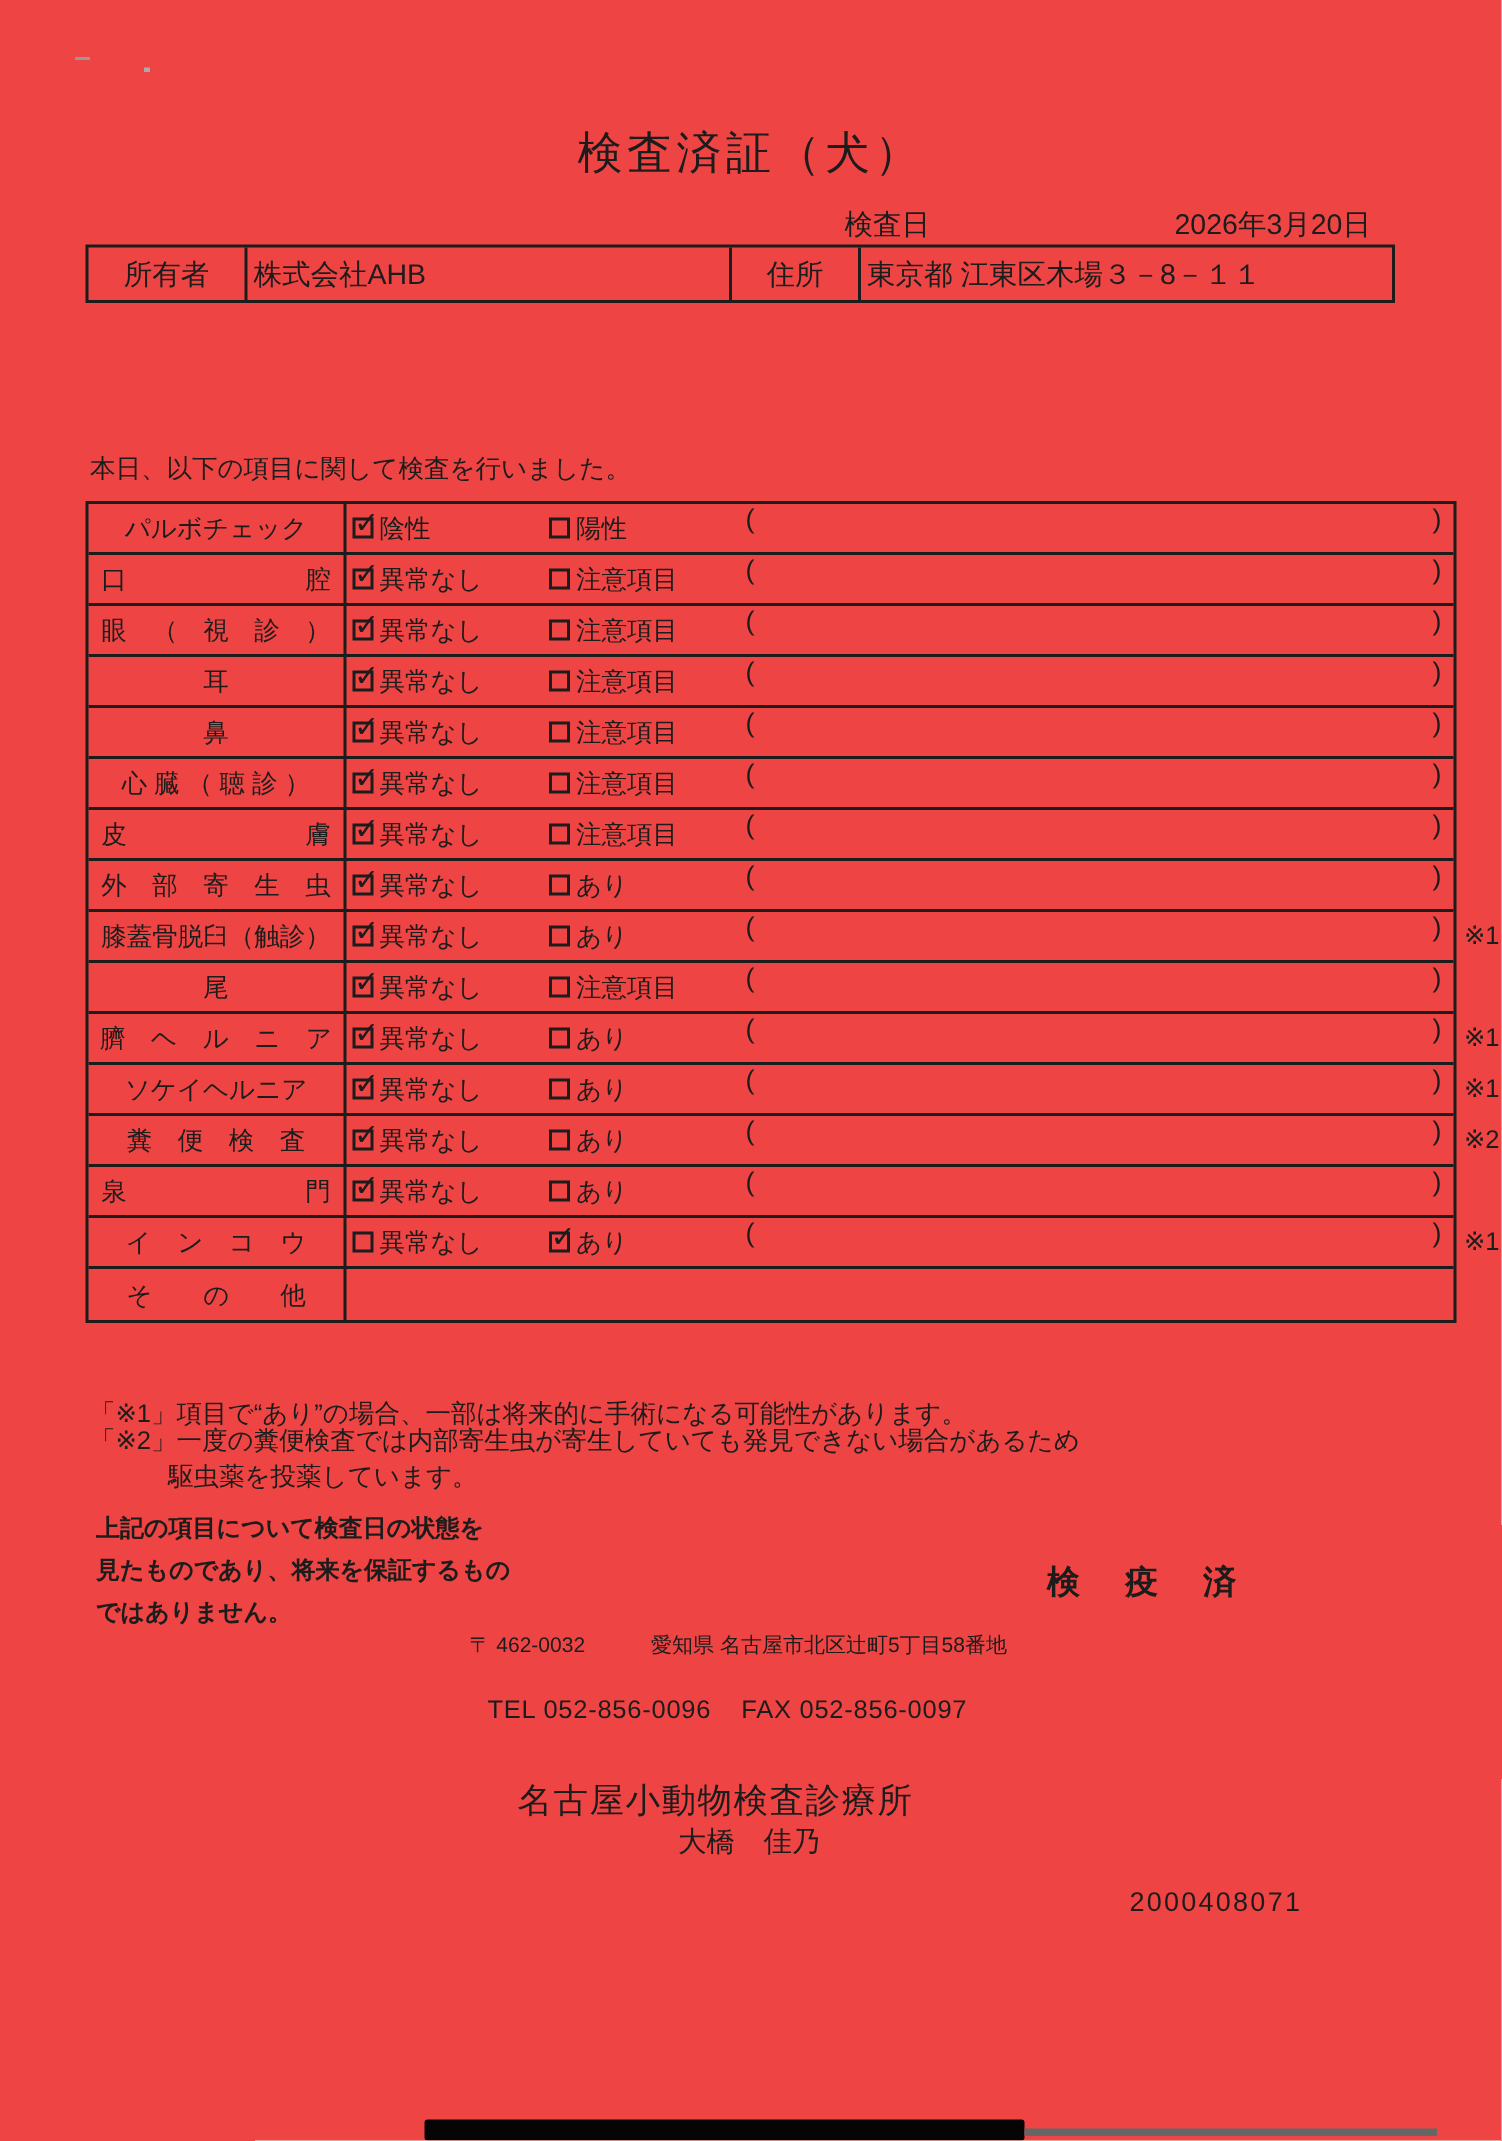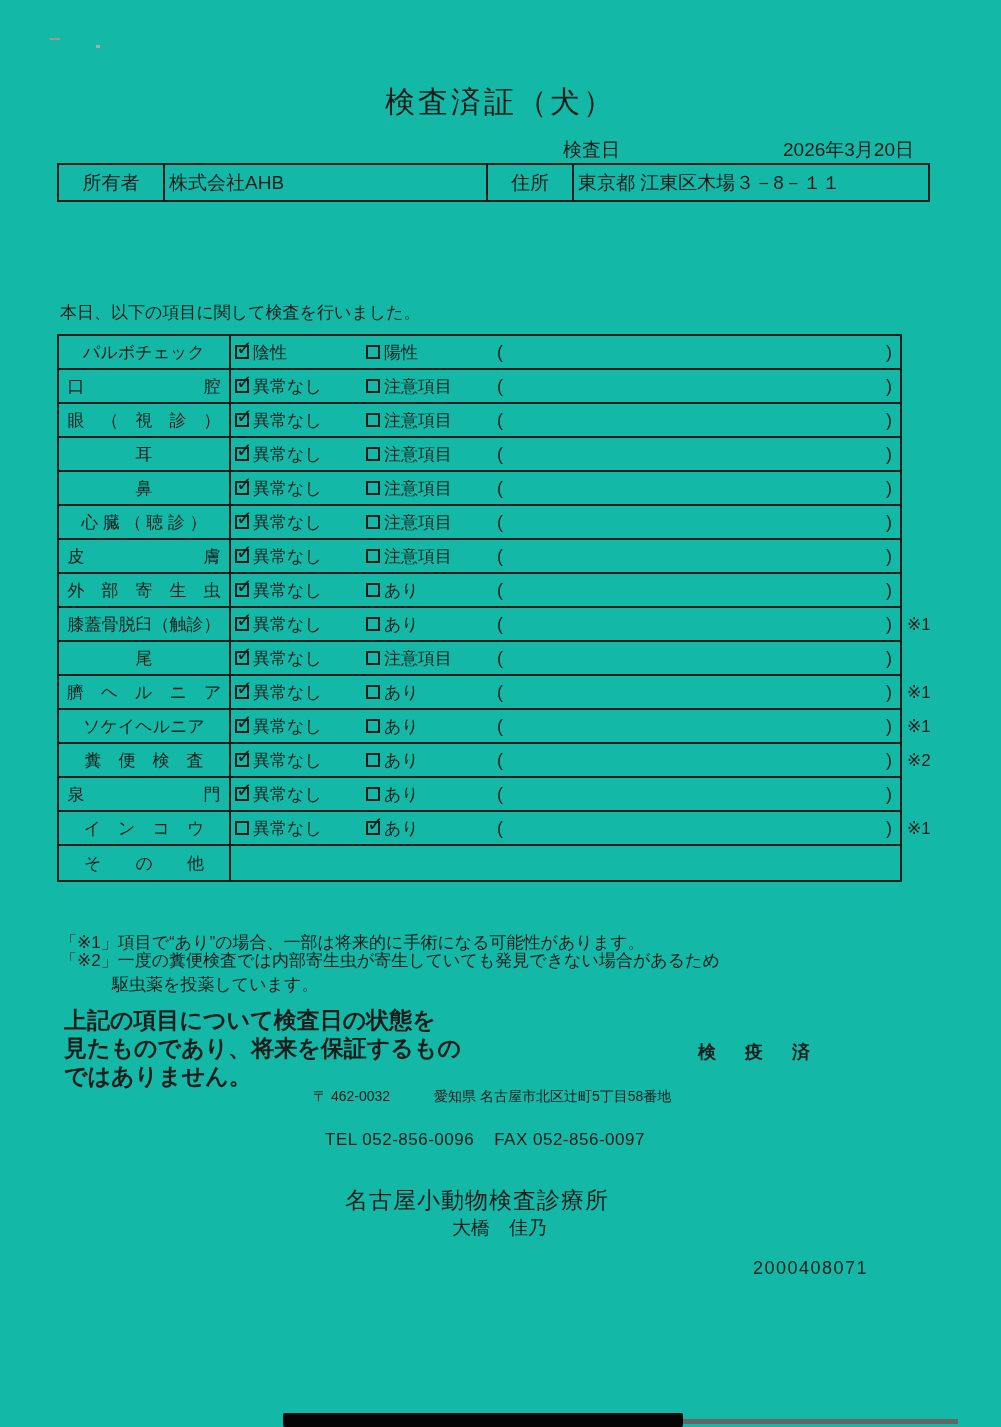--- a/index.html
+++ b/index.html
@@ -1,18 +1,18 @@
 <!DOCTYPE html>
 <html><head>
 <meta charset="utf-8">
 <style>
   * { margin:0; padding:0; box-sizing:border-box; }
   html,body { background:#e8e8e8; }
   body { font-family:"Liberation Sans","DejaVu Sans",sans-serif; color:#1c1c1c; }
-  .page { position:relative; width:1001px; height:1427px; background:#14b8a6; overflow:hidden; }
+  .page { position:relative; width:1001px; height:1427px; background:#ef4444; overflow:hidden; }
 
   .title { position:absolute; top:82px; left:0; width:100%; text-align:center;
            font-size:30px; letter-spacing:3px; font-weight:500; }
 
   .date-line { position:absolute; top:137px; left:0; width:100%; height:24px; font-size:19px; }
   .date-label { position:absolute; left:563px; }
   .date-value { position:absolute; left:783px; }
 
   .tbl { position:absolute; left:57px; width:873px; border:2px solid #1c1c1c; font-size:19px; }
   .trow { display:flex; height:36px; }
@@ -23,43 +23,43 @@
   .td.val { }
   .w106 { width:106px; } .w323 { width:323px; } .w86 { width:86px; }
   .w93 { width:93px; } .w57 { width:57px; } .grow { flex:1; }
   .owner-tbl { top:163px; } .owner-tbl .trow { height:35px; }
   .dog-tbl { top:219px; }
   .weight-cell { justify-content:flex-end; padding-right:12px; }
   .weight-unit { margin-left:14px; font-size:18px; }
 
   .intro { position:absolute; top:301px; left:60px; font-size:17px; }
 
-  .checklist { position:absolute; top:334px; left:57px; width:845px; border:2px solid #1c1c1c; }
+  .checklist { position:absolute; top:334px; left:57px; width:914px; border:2px solid #1c1c1c; }
   .cl-row { position:relative; display:flex; height:34px; border-bottom:2px solid #1c1c1c; }
   .cl-row:last-child { border-bottom:none; }
   .cl-label { width:172px; border-right:2px solid #1c1c1c; display:flex; align-items:center;
               justify-content:center; font-size:17px; white-space:pre; overflow:hidden; padding:0 2px; }
-  .cl-opts { flex:1; display:flex; align-items:center; padding-left:4px; font-size:17px; }
+  .cl-opts { flex:1; display:flex; padding-left:4px; font-size:17px; }
   .opt { display:inline-flex; align-items:center; }
   .opt1 { width:131px; } .opt2 { width:131px; }
   .box { display:inline-block; width:14px; height:14px; border:2px solid #1c1c1c;
          margin-right:4px; position:relative; flex:none; }
   .box.checked::after { content:"✓"; position:absolute; left:-1px; top:-11px;
                         font-size:20px; font-weight:700; color:#1c1c1c; }
   .paren-zone { flex:1; display:flex; justify-content:space-between; padding-right:8px; font-size:18px; }
   .cl-note { position:absolute; left:calc(100% + 7px); top:50%; transform:translateY(-50%);
              font-size:17px; white-space:nowrap; }
 
   .fn1 { position:absolute; top:921px; left:60px; font-size:17px;margin-top:10px; }
   .fn2 { position:absolute; top:949px; left:60px; font-size:17px; }
   .fn2b { position:absolute; top:973px; left:112px; font-size:17px; }
 
-  .statement { position:absolute; top:1006px; left:64px; font-size:23px; font-weight:700; line-height:28px; }
-
-  .stamp { position:absolute; top:1040px; left:698px; font-size:18px; letter-spacing:12px;
+  .statement { position:absolute; top:1006px; left:64px; font-size:16px; font-weight:700; line-height:28px; }
+
+  .stamp { position:absolute; top:1040px; left:698px; font-size:22px; letter-spacing:12px;
            font-weight:600; white-space:nowrap; }
 
   .addr-line { position:absolute; top:1088px; left:313px; font-size:14px; display:flex; }
   .addr-line .addr { margin-left:44px; }
   .tel-line { position:absolute; top:1130px; left:325px; font-size:17px; letter-spacing:0.5px; display:flex; }
   .tel-line .fax { margin-left:20px; }
   .clinic-name { position:absolute; top:1185px; left:345px; font-size:23px; letter-spacing:1px; }
   .person-name { position:absolute; top:1215px; left:452px; font-size:19px; }
   .serial { position:absolute; top:1258px; left:753px; font-size:18px; letter-spacing:1.5px; }
 

